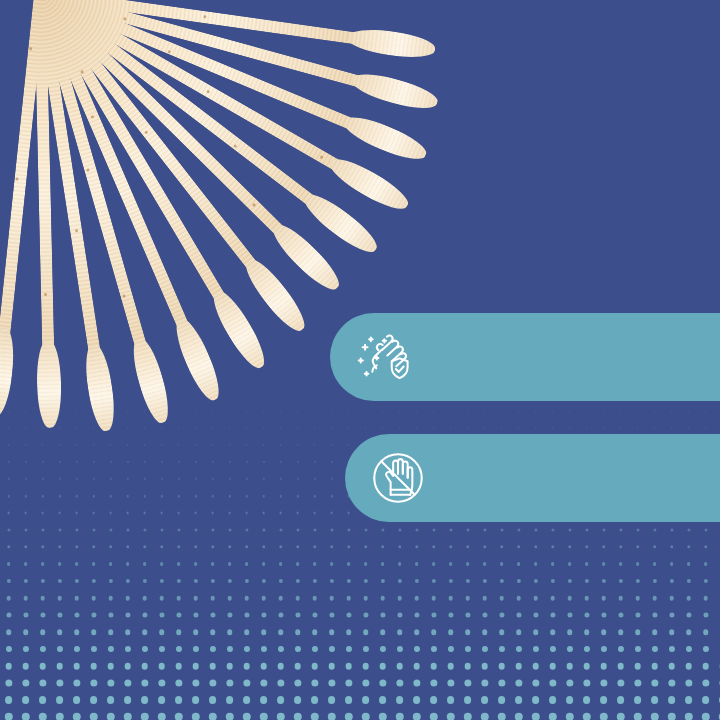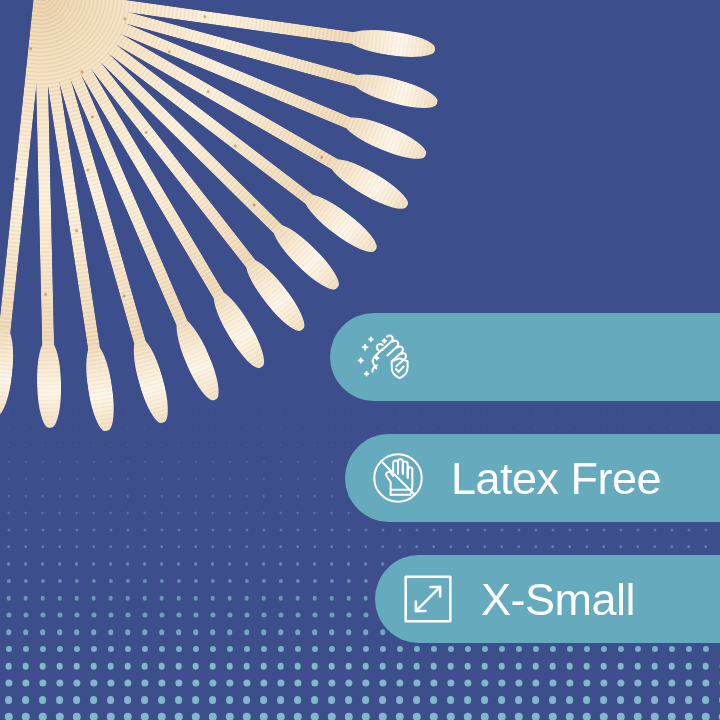--- a/index.html
+++ b/index.html
@@ -1252,28 +1252,16 @@
             <circle cx="32" cy="32" r="24.5"></circle>
             <line x1="15" y1="15" x2="49" y2="49"></line>
             <path d="M24.4 49.3V36.2c-1.6-2.1-3.1-4.3-4.3-6.4-.9-1.7-.2-3.3 1.3-3.9 1.4-.6 2.8 0 3.7 1.3l1.9 2.7V16.6c0-1.6 1.1-2.7 2.5-2.7s2.5 1.1 2.5 2.7v11.1"></path>
             <path d="M32 27.7V15.2c0-1.6 1.1-2.7 2.5-2.7s2.5 1.1 2.5 2.7v12.5"></path>
             <path d="M37 27.7V17.6c0-1.6 1.1-2.7 2.5-2.7s2.5 1.1 2.5 2.7v14.2"></path>
             <path d="M42 31.8v-8.4c0-1.6 1.1-2.6 2.4-2.6s2.4 1 2.4 2.6v15.7c0 4.1-.9 7.4-2.2 10.2"></path>
             <path d="M24.4 44.2h20.3"></path>
             <path d="M24.4 49.3h20.3"></path>
           </svg>
         </span>
-        <span class="label">Latex Free</span>
-      </div>
-      <div class="badge" style="top:555px;width:345px">
-        <span class="icon">
-          <svg viewBox="0 0 64 64" fill="none" stroke="#fff" stroke-width="2.6" stroke-linecap="round" stroke-linejoin="round">
-            <rect x="9" y="9" width="46" height="46"></rect>
-            <line x1="19.5" y1="44.5" x2="44.5" y2="19.5"></line>
-            <polyline points="19.5,34.5 19.5,44.5 29.5,44.5"></polyline>
-            <polyline points="34.5,19.5 44.5,19.5 44.5,29.5"></polyline>
-          </svg>
-        </span>
-        <span class="label">X-Small</span>
       </div>
     </div>
 
 </div>
 
 </body></html>

